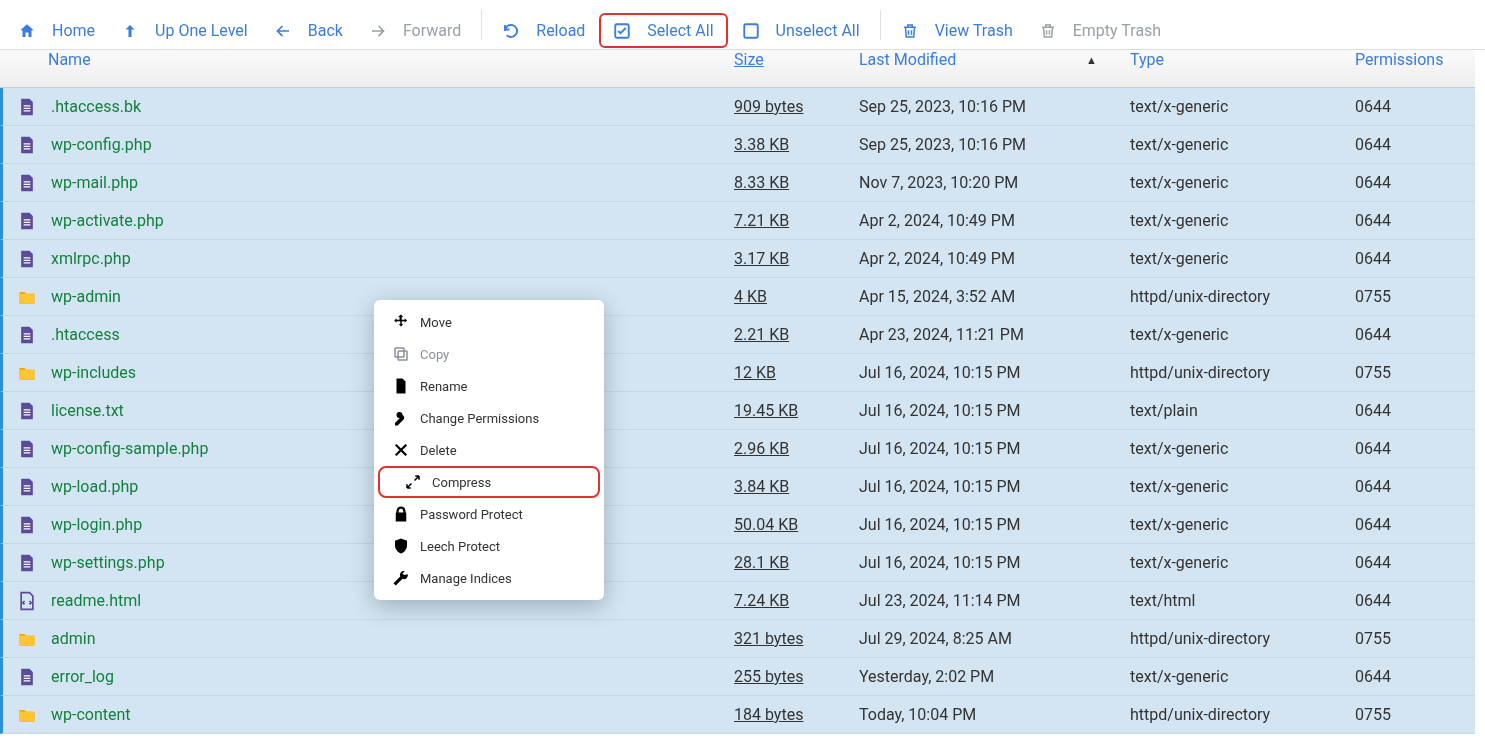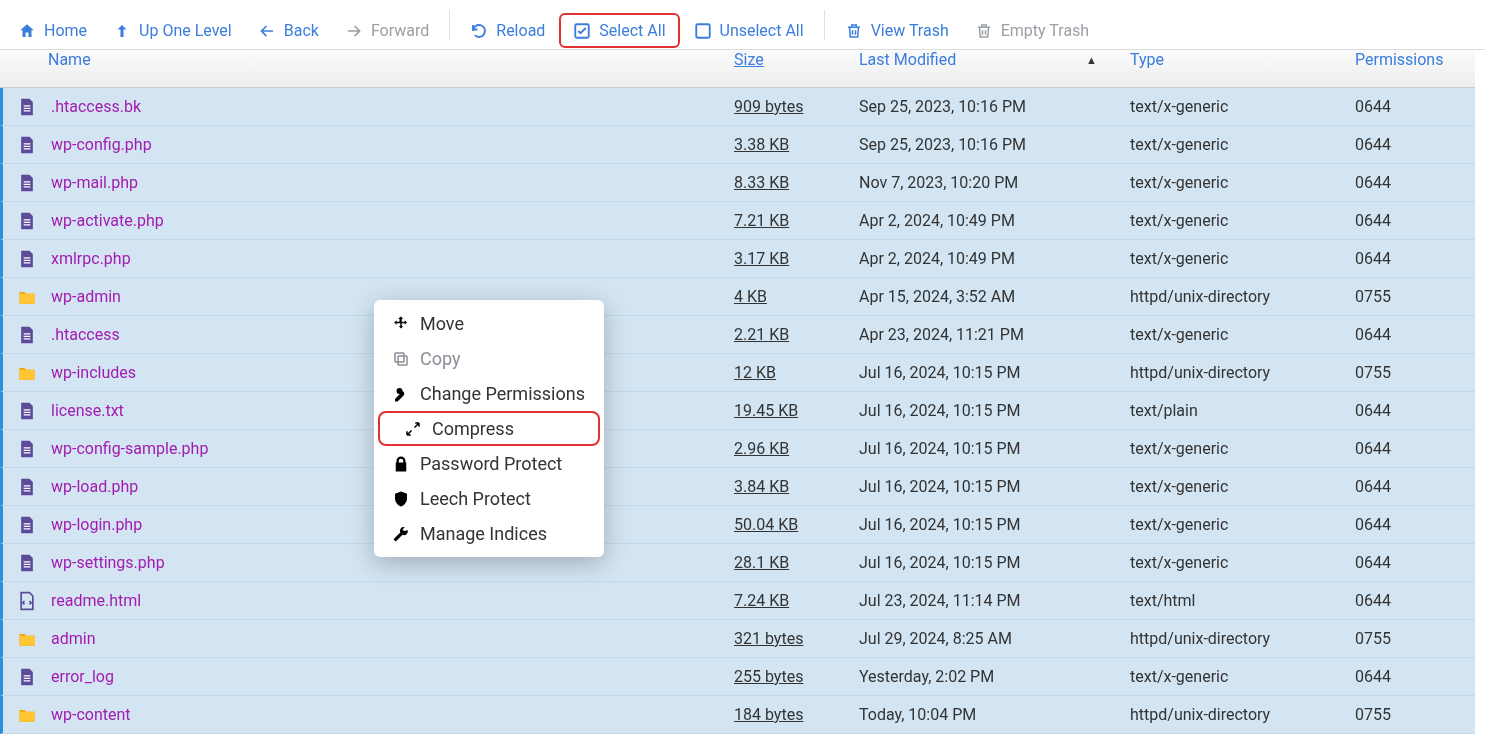--- a/index.html
+++ b/index.html
@@ -16,21 +16,21 @@
     display: flex;
     align-items: center;
     height: 50px;
     border-bottom: 1px solid #ddd;
     padding: 0 6px;
     gap: 2px;
   }
   .toolbar-item {
     display: inline-flex;
     align-items: center;
-    gap: 8px;
+    gap: 16px;
     padding: 6px 12px;
     color: #3b7ddd;
     cursor: pointer;
     border-radius: 4px;
     white-space: nowrap;
     margin-top: 12px;
   }
   .toolbar-item.disabled {
     color: #9aa0a6;
     cursor: default;
@@ -87,40 +87,40 @@
   .row {
     display: flex;
     align-items: center;
     height: 38px;
     background: #d3e5f3;
     border-left: 3px solid #2b90d9;
     border-bottom: 1px solid #c4d8e8;
     color: #333;
     font-size: 16px;
   }
-  .row .col-name { color: #a21caf; }
+  .row .col-name { color: #15803d; }
   .file-icon-svg { width: 20px; height: 22px; }
   
   .ctx-menu {
     position: absolute;
     left: 374px;
     top: 300px;
     width: 230px;
     background: #fff;
     border-radius: 6px;
     box-shadow: 0 6px 24px rgba(0,0,0,0.25);
     padding: 6px 0;
     z-index: 100;
   }
   .ctx-item {
     display: flex;
     align-items: center;
     gap: 10px;
     padding: 7px 18px;
-    font-size: 18px;
+    font-size: 13px;
     color: #333;
     cursor: pointer;
   }
   .ctx-item.muted { color: #8a8f98; }
   .ctx-item.highlighted {
     border: 2px solid #e03131;
     border-radius: 8px;
     margin: 0 4px;
     padding: 5px 24px;
   }
@@ -467,24 +467,40 @@
       <svg viewBox="0 0 24 24" fill="none" stroke="currentColor" stroke-width="2">
           <rect x="8" y="8" width="12" height="12" rx="1"></rect>
           <rect x="4" y="4" width="12" height="12" rx="1"></rect>
         </svg>
     </span>
     <span>Copy</span>
   </div>
   <div class="ctx-item">
     <span class="ctx-icon">
       <svg viewBox="0 0 24 24" fill="currentColor">
+          <path d="M6 2h8l4 4v16H6z"></path>
+        </svg>
+    </span>
+    <span>Rename</span>
+  </div>
+  <div class="ctx-item">
+    <span class="ctx-icon">
+      <svg viewBox="0 0 24 24" fill="currentColor">
           <path d="M14 8a4 4 0 1 0-3.5 4L4 18.5V22h3.5l7-7A4 4 0 0 0 14 8z"></path>
         </svg>
     </span>
     <span>Change Permissions</span>
+  </div>
+  <div class="ctx-item">
+    <span class="ctx-icon">
+      <svg viewBox="0 0 24 24" fill="currentColor">
+          <path d="M5 5l14 14M19 5L5 19" stroke="currentColor" stroke-width="3"></path>
+        </svg>
+    </span>
+    <span>Delete</span>
   </div>
   <div class="ctx-item highlighted">
     <span class="ctx-icon">
       <svg viewBox="0 0 24 24" fill="none" stroke="currentColor" stroke-width="2">
           <path d="M4 20l6-6M4 20v-5M4 20h5M20 4l-6 6M20 4v5M20 4h-5"></path>
         </svg>
     </span>
     <span>Compress</span>
   </div>
   <div class="ctx-item">

